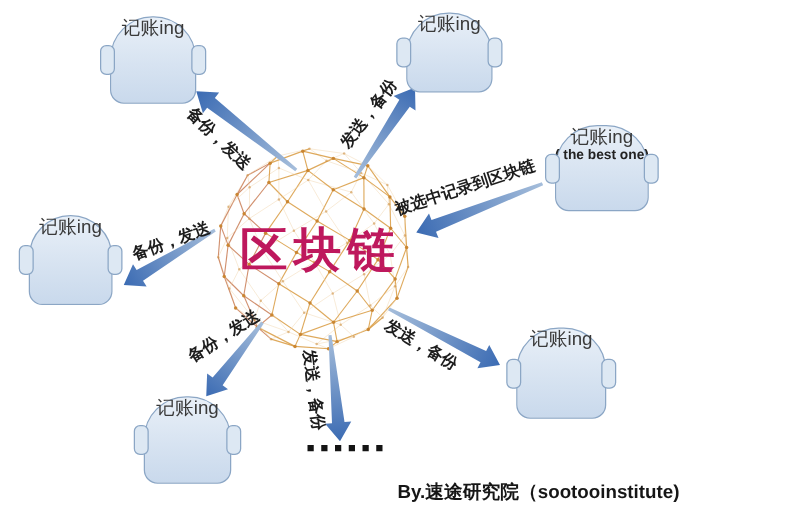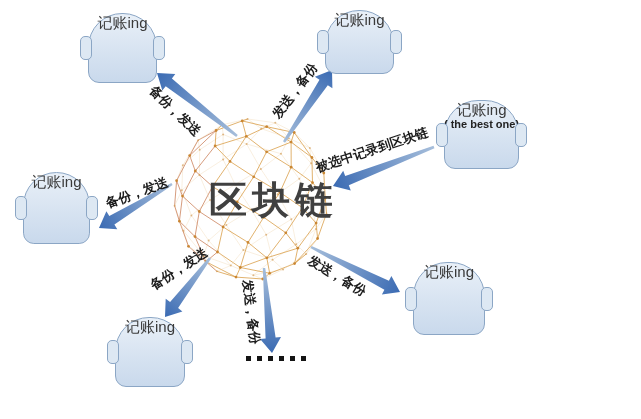--- a/index.html
+++ b/index.html
@@ -3,22 +3,22 @@
 <meta charset="utf-8">
 <style>
   html,body{margin:0;padding:0;background:#ffffff;}
   .canvas{
     position:relative;width:641px;height:419px;background:#ffffff;overflow:hidden;
     font-family:"Liberation Sans","DejaVu Sans",sans-serif;
   }
   #scene{position:absolute;left:0;top:0;z-index:1;}
   
   .title{
-    position:absolute;left:209px;top:175px;z-index:2;
-    font-size:38px;font-weight:700;letter-spacing:5px;color:#404040;white-space:nowrap;
+    position:absolute;left:192px;top:175px;z-index:2;
+    font-size:38px;font-weight:700;letter-spacing:5px;color:#be185d;white-space:nowrap;
   }
   
   .node{
     position:absolute;z-index:4;
     background:linear-gradient(180deg,#e9f0f8 0%,#d7e3f1 55%,#c9d9ec 100%);
     border:1px solid #8ba6c5;
     border-radius:34px 34px 11px 11px;
     display:flex;flex-direction:column;align-items:center;
     color:#3a3a3a;
   }
@@ -412,14 +412,15 @@
 
   <div class="ellipsis">
       <span class="dot"></span>
       <span class="dot"></span>
       <span class="dot"></span>
       <span class="dot"></span>
       <span class="dot"></span>
       <span class="dot"></span>
     </div>
 
+  <div class="attribution">By.速途研究院（sootooinstitute)</div>
 
 </div>
 
 </body></html>

